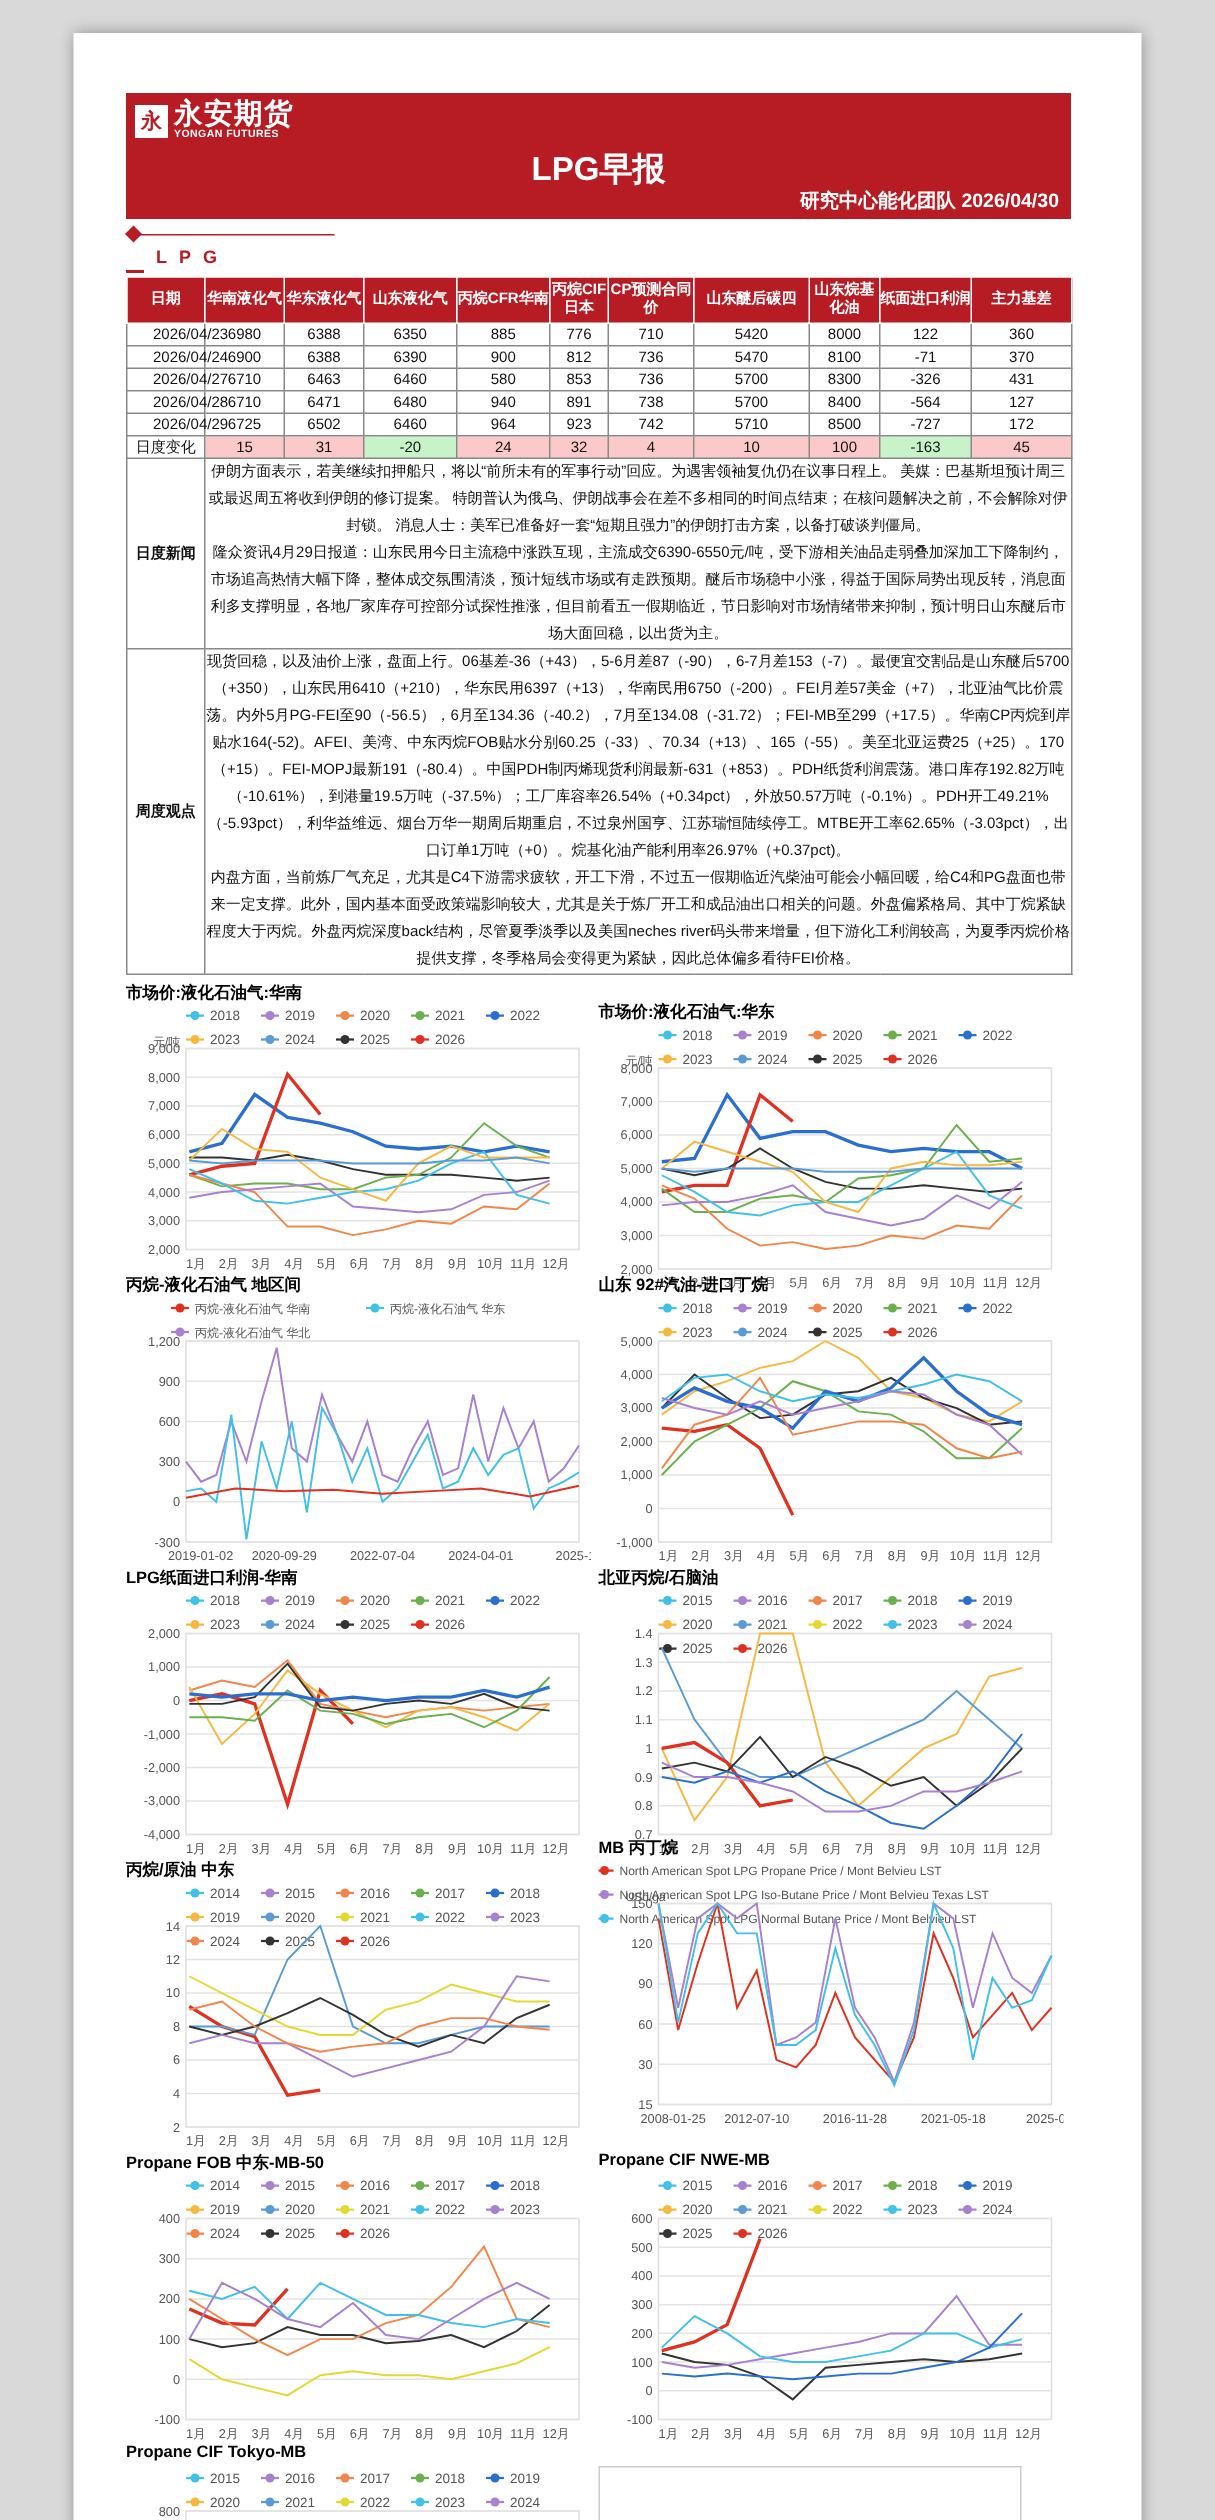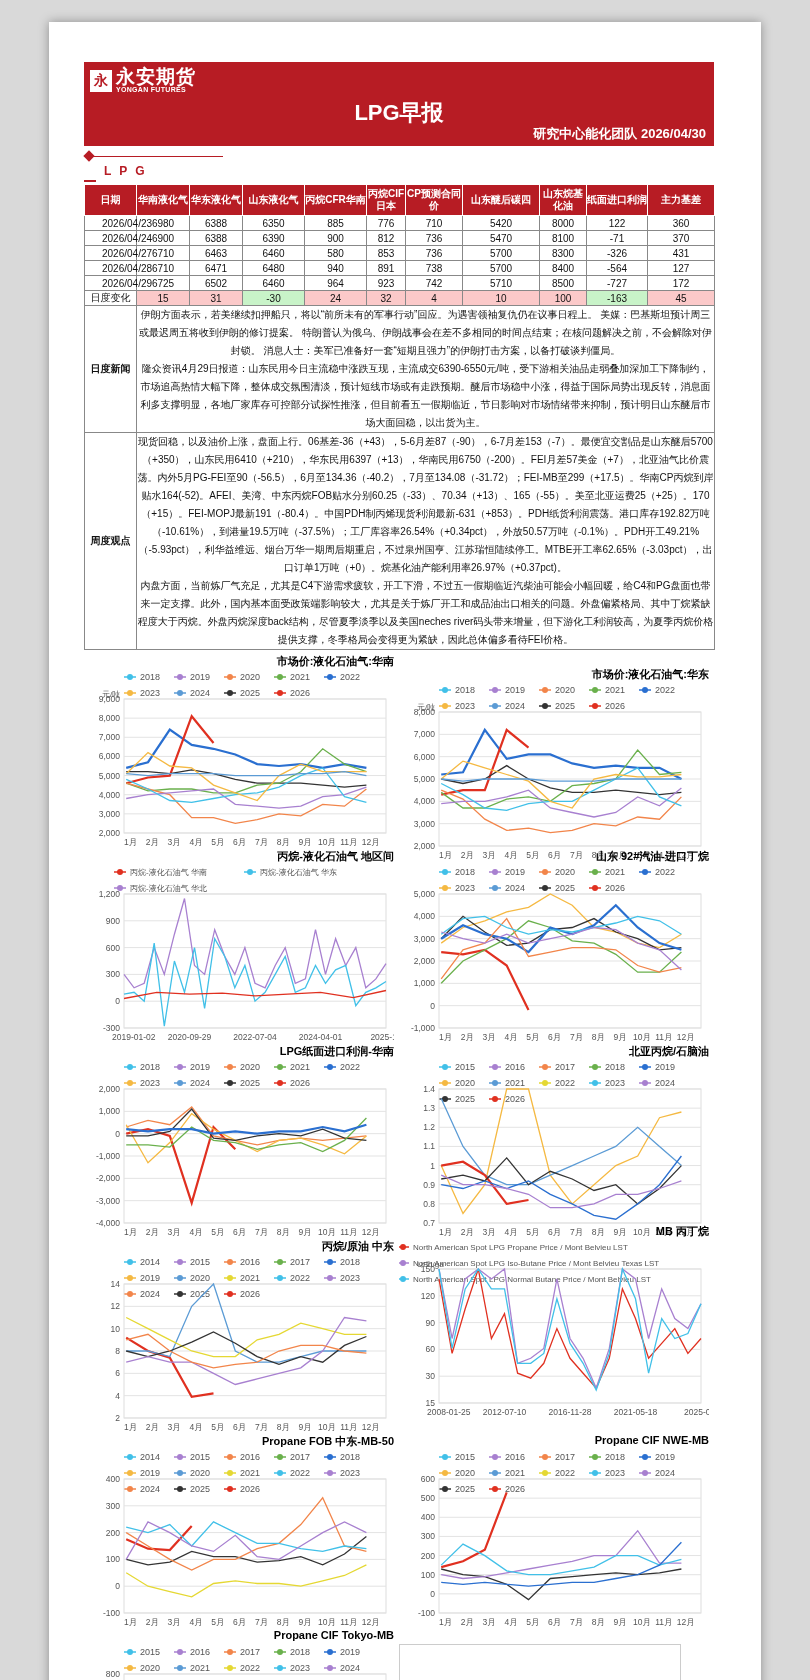--- a/index.html
+++ b/index.html
@@ -21,21 +21,21 @@
   table.data{border-collapse:collapse;width:630px;font-size:10px;table-layout:fixed;}
   table.data th{background:#b71c24;color:#fff;font-weight:bold;border:1px solid #fff;padding:1px 0;height:28px;line-height:12px;}
   table.data td{border:1px solid #888;text-align:center;height:14px;padding:0;color:#111;}
   table.data td.date{text-align:right;padding-left:17px;}
   td.pos{background:#fbc9c9;color:#c0161e;}
   td.neg{background:#c8f3c8;color:#1e7a1e;}
   td.rowlabel{font-weight:bold;}
   td.text{text-align:left;font-size:10px;line-height:18px;padding:0 1px;color:#111;}
   .charts{position:relative;margin-top:4px;}
   .chart{position:absolute;width:310px;height:195px;}
-  .chart .ctitle{text-align:right;font-size:11px;font-weight:bold;height:15px;}
+  .chart .ctitle{text-align:left;font-size:11px;font-weight:bold;height:15px;}
   .chart svg{display:block;}
   .empty-box{position:absolute;border:1px solid #ccc;}
 </style>
 </head>
 <body>
 
 <div class="page">
   <div class="content">
 
     <div class="banner">
@@ -151,21 +151,21 @@
             <td>8500</td>
             <td>-727</td>
             <td>172</td>
           </tr>
         </tbody>
       <tbody>
         <tr>
           <td>日度变化</td>
           <td class="pos">15</td>
           <td class="pos">31</td>
-          <td class="neg">-30</td>
+          <td class="neg">-20</td>
           <td class="pos">24</td>
           <td class="pos">32</td>
           <td class="pos">4</td>
           <td class="pos">10</td>
           <td class="pos">100</td>
           <td class="neg">-163</td>
           <td class="pos">45</td>
         </tr>
         <tr>
           <td class="rowlabel">日度新闻</td>

